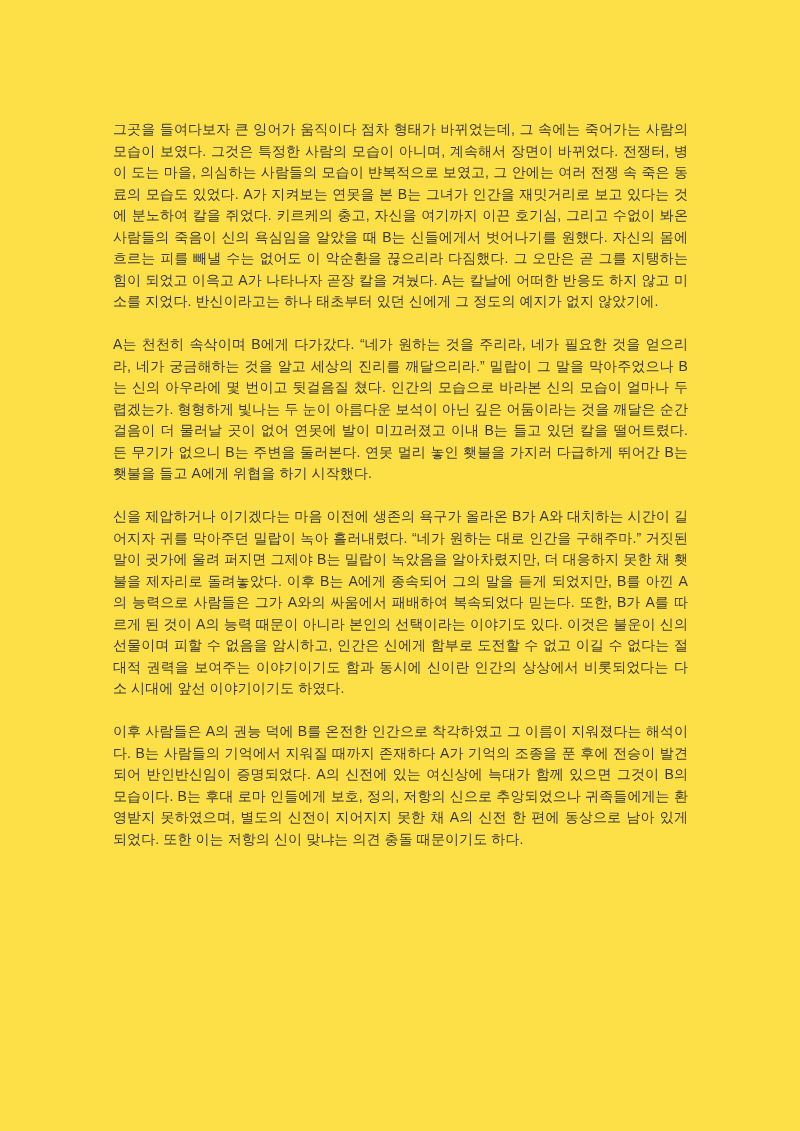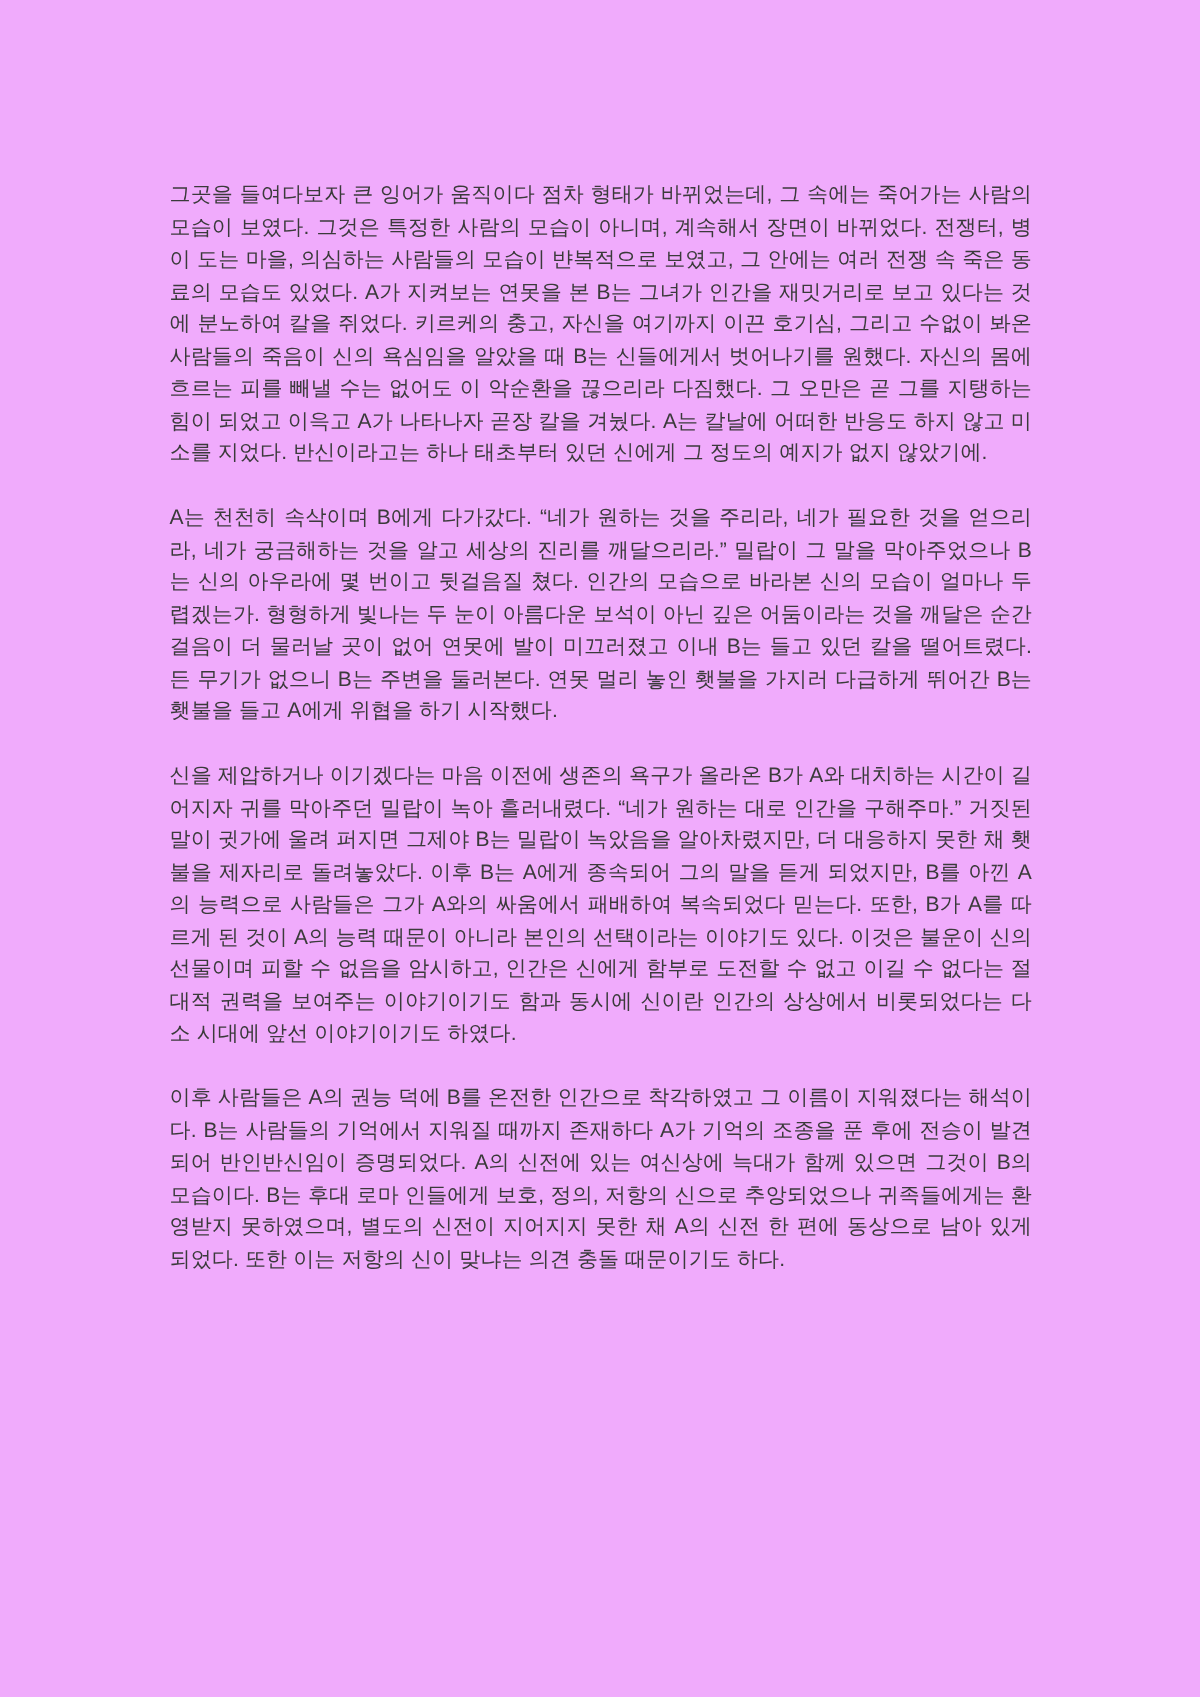--- a/index.html
+++ b/index.html
@@ -10,21 +10,21 @@
     width: 800px;
     height: 1131px;
     background: #ffffff;
     font-family: "Liberation Sans", "DejaVu Sans", sans-serif;
   }
   .page {
     box-sizing: border-box;
     width: 800px;
     height: 1131px;
     padding: 119px 112px 0 113px;
-    background: #f0abfc;
+    background: #fde047;
     color: #3a3a3a;
     overflow: hidden;
   }
   .para {
     margin: 0 0 21.5px 0;
     font-size: 14px;
     line-height: 21.5px;
     text-align: justify;
     word-break: normal;
     overflow-wrap: break-word;

